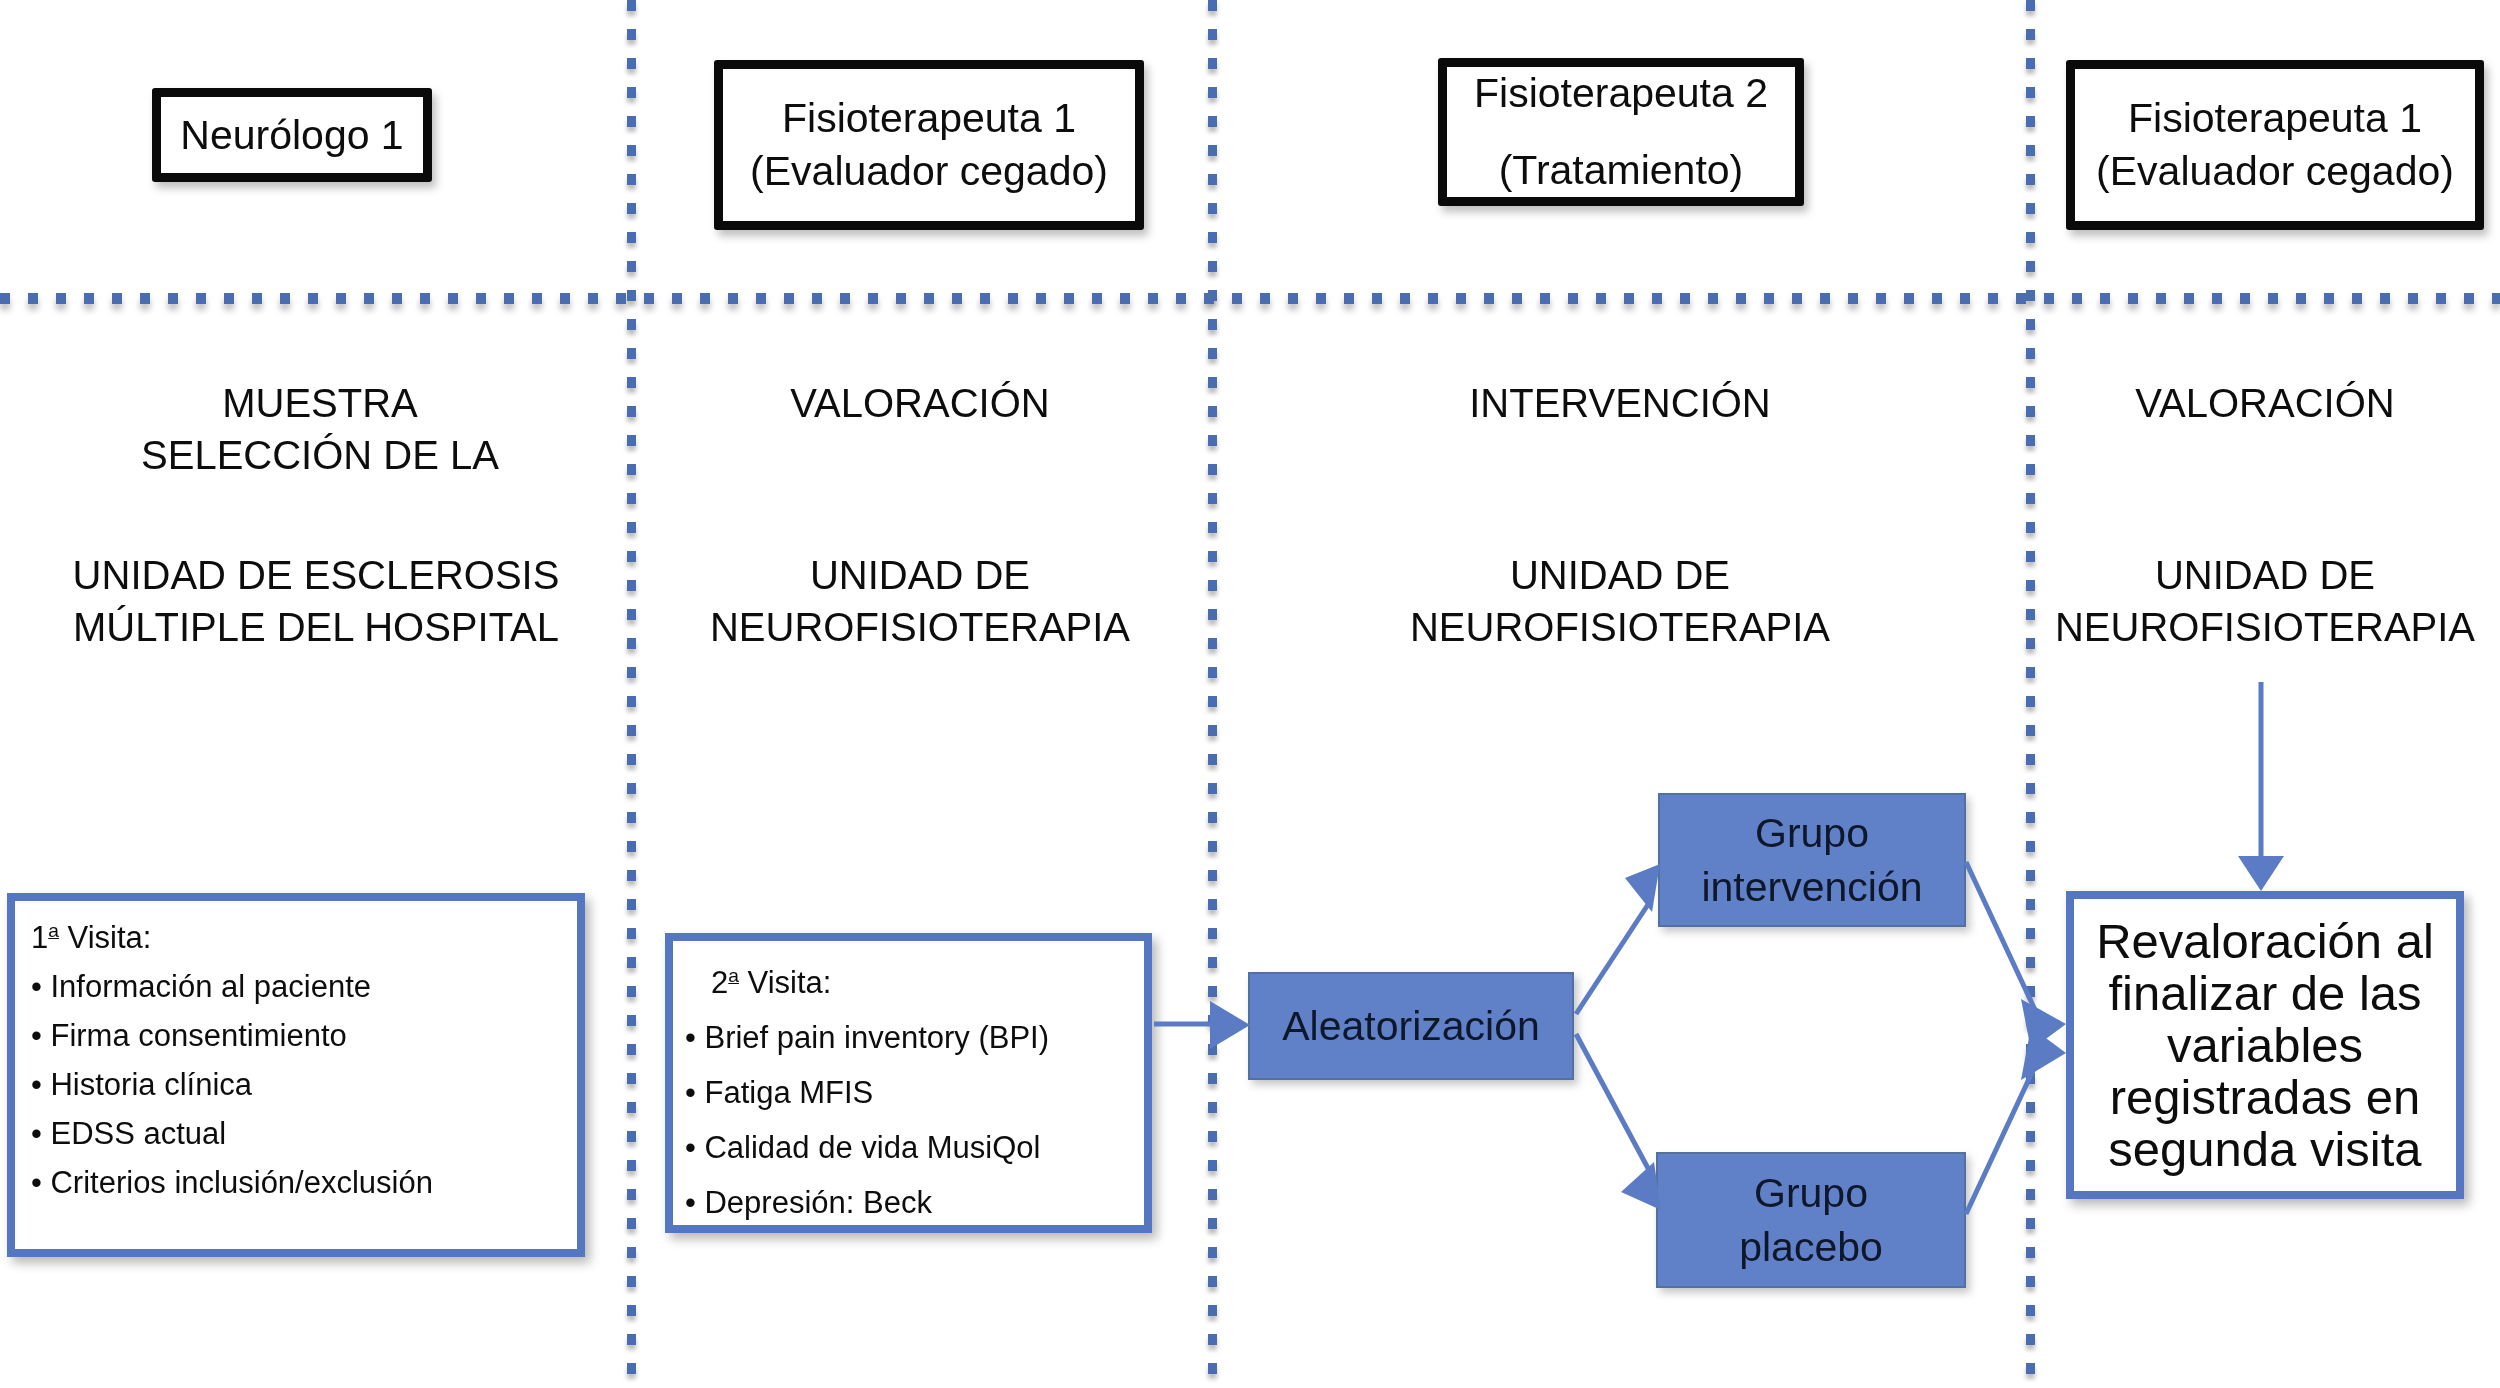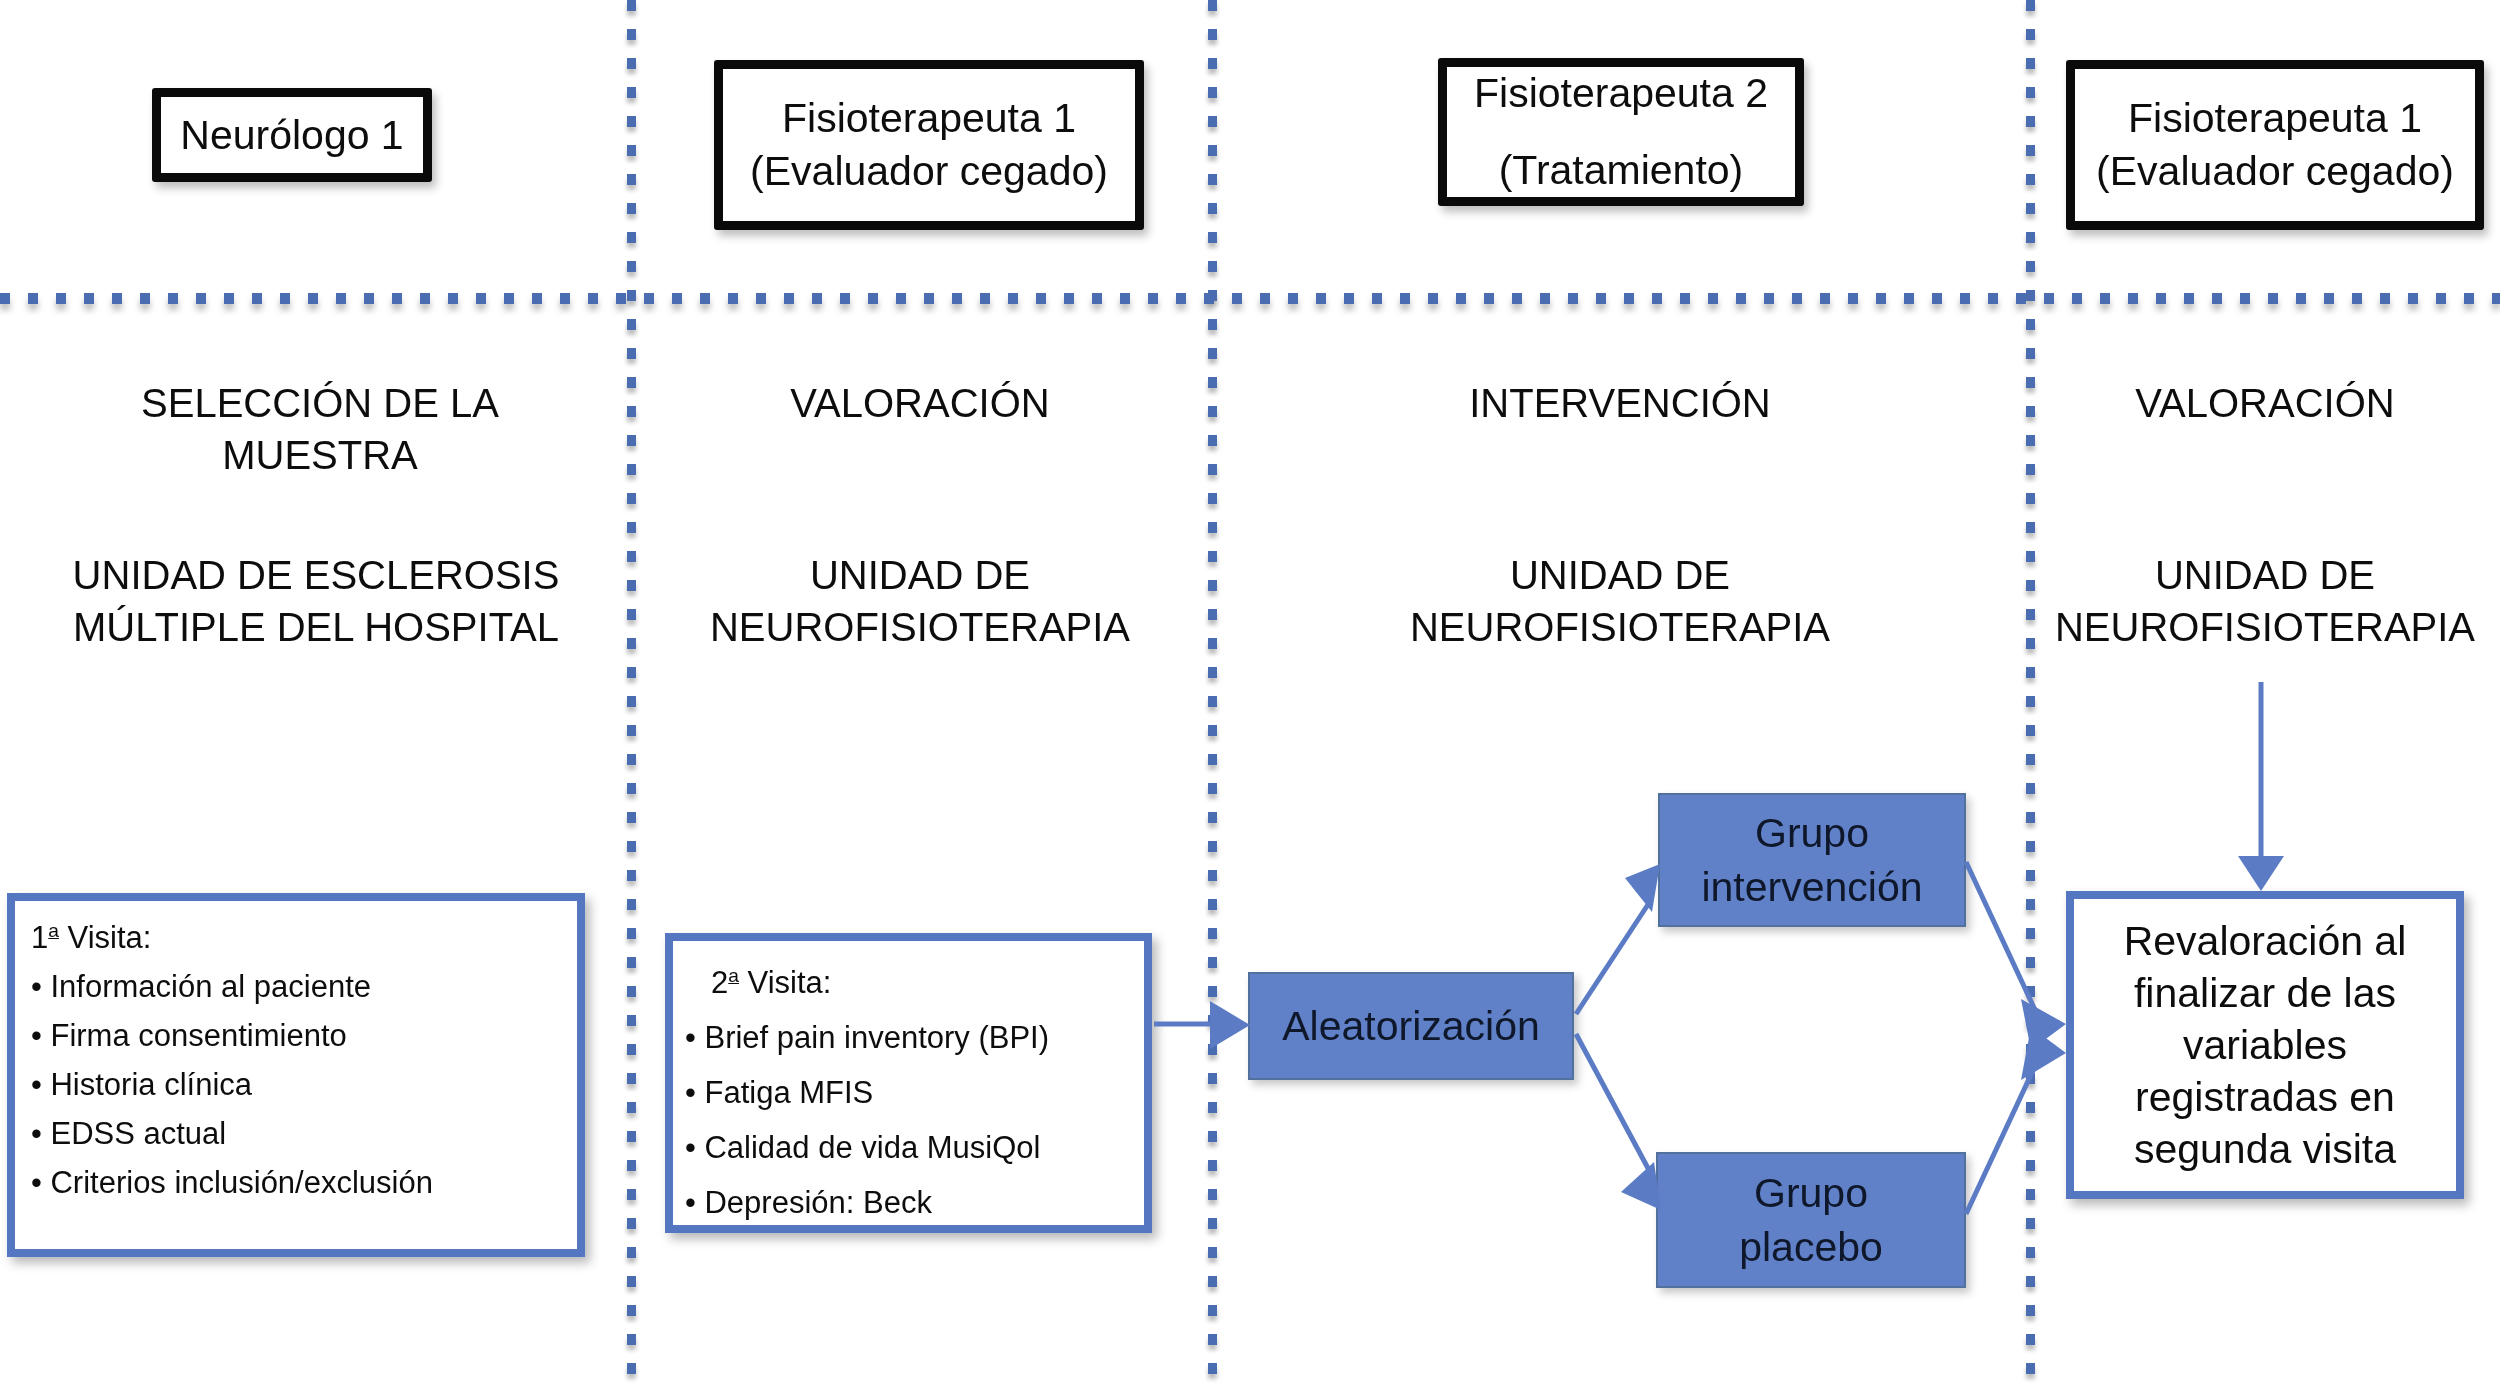--- a/index.html
+++ b/index.html
@@ -41,21 +41,21 @@
   .fill-box{
     position:absolute;background:#6081c8;border:2px solid #53719f;box-sizing:border-box;
     display:flex;flex-direction:column;justify-content:center;align-items:center;
     text-align:center;font-size:41px;line-height:54px;color:#0f172a;
     box-shadow:4px 5px 8px rgba(0,0,0,.22);
   }
   
   .outline-box{
     position:absolute;background:#ffffff;border:8px solid #5577c1;box-sizing:border-box;
     display:flex;flex-direction:column;justify-content:center;align-items:center;
-    text-align:center;font-size:41px;line-height:52px;
+    text-align:center;font-size:49px;line-height:52px;
     box-shadow:5px 6px 10px rgba(0,0,0,.28);
   }
   .outline-box span{display:block;}
   .connector-layer{position:absolute;left:0;top:0;pointer-events:none;}
 </style>
 </head>
 <body>
 
 <div class="stage">
 
@@ -74,22 +74,22 @@
   <div class="actor-box" style="left:1438px;top:58px;width:366px;height:148px;justify-content:space-between;">
     <span>Fisioterapeuta 2</span>
     <span>(Tratamiento)</span>
   </div>
   <div class="actor-box" style="left:2066px;top:60px;width:418px;height:170px;">
     <span>Fisioterapeuta 1</span>
     <span>(Evaluador cegado)</span>
   </div>
 
   <div class="label-block" style="left:40px;top:377px;width:560px;">
+    <span>MUESTRA</span>
     <span>SELECCIÓN DE LA</span>
-    <span>MUESTRA</span>
   </div>
   <div class="label-block" style="left:640px;top:377px;width:560px;">
     <span>VALORACIÓN</span>
   </div>
   <div class="label-block" style="left:1340px;top:377px;width:560px;">
     <span>INTERVENCIÓN</span>
   </div>
   <div class="label-block" style="left:2030px;top:377px;width:470px;">
     <span>VALORACIÓN</span>
   </div>

